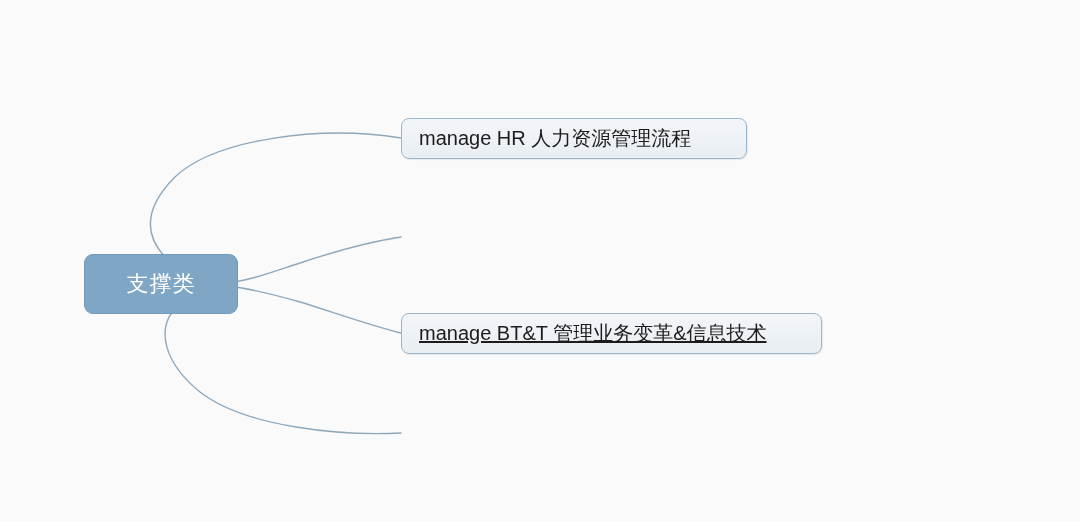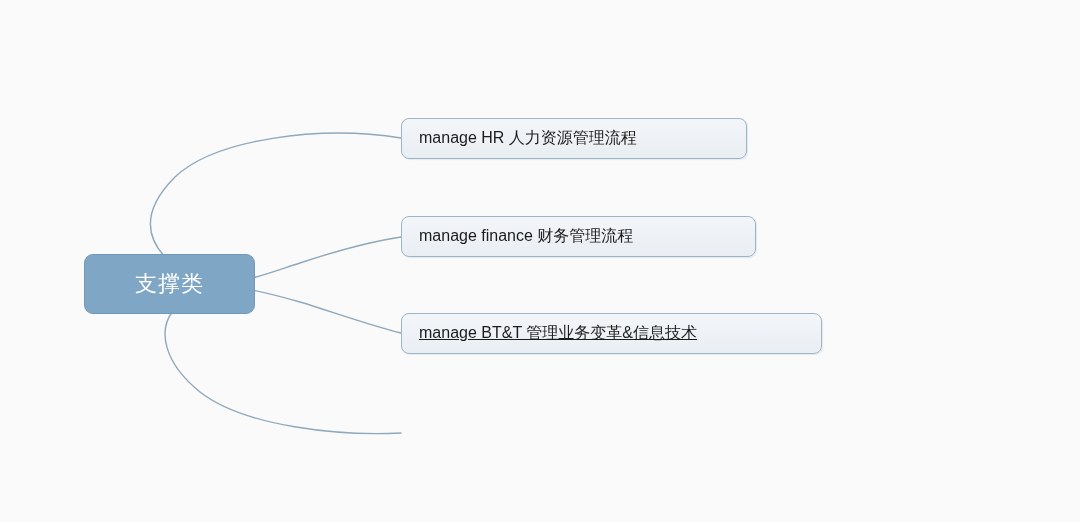--- a/index.html
+++ b/index.html
@@ -31,38 +31,38 @@
   .node {
     position: absolute;
     box-sizing: border-box;
     display: flex;
     align-items: center;
     white-space: nowrap;
   }
   .root-node {
     left: 84px;
     top: 254px;
-    width: 171px;
+    width: 154px;
     height: 60px;
     border-radius: 9px;
     background: #7fa6c4;
     border: 1px solid #7099ba;
     color: #ffffff;
     font-size: 22px;
     letter-spacing: 1px;
     justify-content: center;
     z-index: 3;
   }
   .leaf-node {
     height: 41px;
     border-radius: 8px;
     background: linear-gradient(180deg, #f3f6f9 0%, #e9eef3 100%);
     border: 1.5px solid #9cb6c9;
     color: #1c1c1c;
-    font-size: 16px;
+    font-size: 20px;
     padding: 0 17px;
     z-index: 2;
     box-shadow: 1px 1px 1px rgba(140,160,180,0.18);
   }
   .leaf-1 { left: 401px; top: 118px; width: 346px; }
   .leaf-2 { left: 401px; top: 216px; width: 355px; }
   .leaf-3 { left: 401px; top: 313px; width: 421px; text-decoration: underline; }
   .leaf-4 { left: 401px; top: 412px; width: 439px; }
   .node-label {
     display: block;
@@ -81,22 +81,19 @@
   </svg>
 
   <div class="node root-node">
     <span class="node-label">支撑类</span>
   </div>
 
   <div class="node leaf-node leaf-1">
     <span class="node-label">manage HR 人力资源管理流程</span>
   </div>
 
-  <div class="node leaf-node leaf-2">
-    <span class="node-label">manage finance 财务管理流程</span>
-  </div>
 
   <div class="node leaf-node leaf-3">
     <span class="node-label">manage BT&amp;T 管理业务变革&amp;信息技术</span>
   </div>
 
 
 </div>
 
 </body></html>

